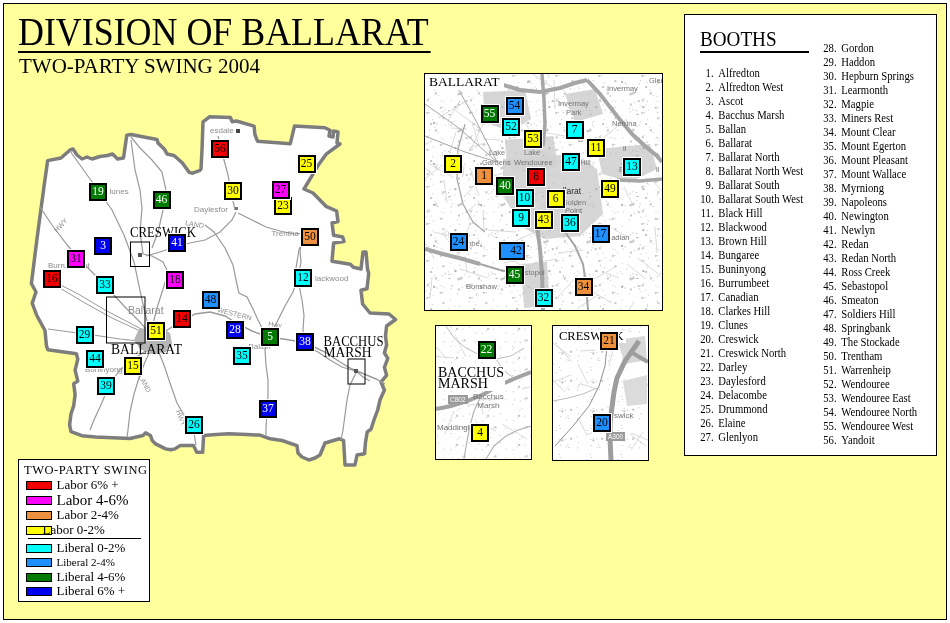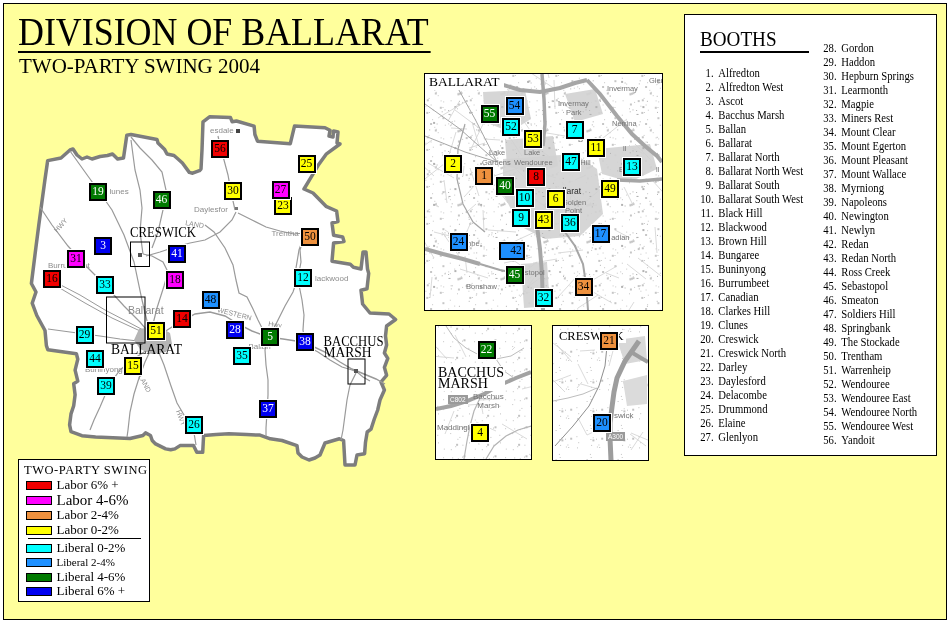--- a/index.html
+++ b/index.html
@@ -560,21 +560,21 @@
 <div class="mk mc" style="left:561px;top:214px;">36</div>
 
 <div class="mk mb" style="left:259px;top:399.5px;">37</div>
 
 <div class="mk mb" style="left:296px;top:332.5px;">38</div>
 
 <div class="mk mc" style="left:97px;top:377px;">39</div>
 
 <div class="mk mg" style="left:496px;top:177px;">40</div>
 
-<div class="mk mb" style="left:168px;top:245px;">41</div>
+<div class="mk mb" style="left:168px;top:234px;">41</div>
 
 <div class="mk md" style="left:499px;top:241.5px;padding-left:8px;">42</div>
 
 <div class="mk my" style="left:534.5px;top:210.5px;">43</div>
 
 <div class="mk mc" style="left:86px;top:349.5px;">44</div>
 
 <div class="mk mg" style="left:505.5px;top:266px;">45</div>
 
 <div class="mk mg" style="left:152.5px;top:191px;">46</div>
@@ -674,21 +674,21 @@
   <div style="position:absolute;left:7px;top:21px;width:24.5px;height:7px;border:1px solid #000;background:#f00000;"></div>
   <div style="position:absolute;left:38px;top:17px;font-size:13px;line-height:16px;">Labor 6% +</div>
 
   <div style="position:absolute;left:7px;top:36.2px;width:24.5px;height:7px;border:1px solid #000;background:#ff00ff;"></div>
   <div style="position:absolute;left:38px;top:32.2px;font-size:15px;line-height:16px;">Labor 4-6%</div>
 
   <div style="position:absolute;left:7px;top:51.6px;width:24.5px;height:7px;border:1px solid #000;background:#ee913e;"></div>
   <div style="position:absolute;left:38px;top:47.6px;font-size:13px;line-height:16px;">Labor 2-4%</div>
 
   <div style="position:absolute;left:7px;top:66.9px;width:24.5px;height:7px;border:1px solid #000;background:#ffff00;"></div>
-  <div style="position:absolute;left:38px;top:62.900000000000006px;font-size:13px;line-height:16px;">Labor 0-2%</div>
+  <div style="position:absolute;left:24px;top:62.900000000000006px;font-size:13px;line-height:16px;">Labor 0-2%</div>
 
   <div style="position:absolute;left:9px;top:78.3px;width:113px;border-top:1.5px solid #000;"></div>
 
   <div style="position:absolute;left:7px;top:84.6px;width:24.5px;height:7px;border:1px solid #000;background:#00ffff;"></div>
   <div style="position:absolute;left:38px;top:80.6px;font-size:13px;line-height:16px;">Liberal 0-2%</div>
 
   <div style="position:absolute;left:7px;top:98.8px;width:24.5px;height:7px;border:1px solid #000;background:#1e90ff;"></div>
   <div style="position:absolute;left:38px;top:94.8px;font-size:11px;line-height:16px;">Liberal 2-4%</div>
 
   <div style="position:absolute;left:7px;top:113px;width:24.5px;height:7px;border:1px solid #000;background:#007a00;"></div>

